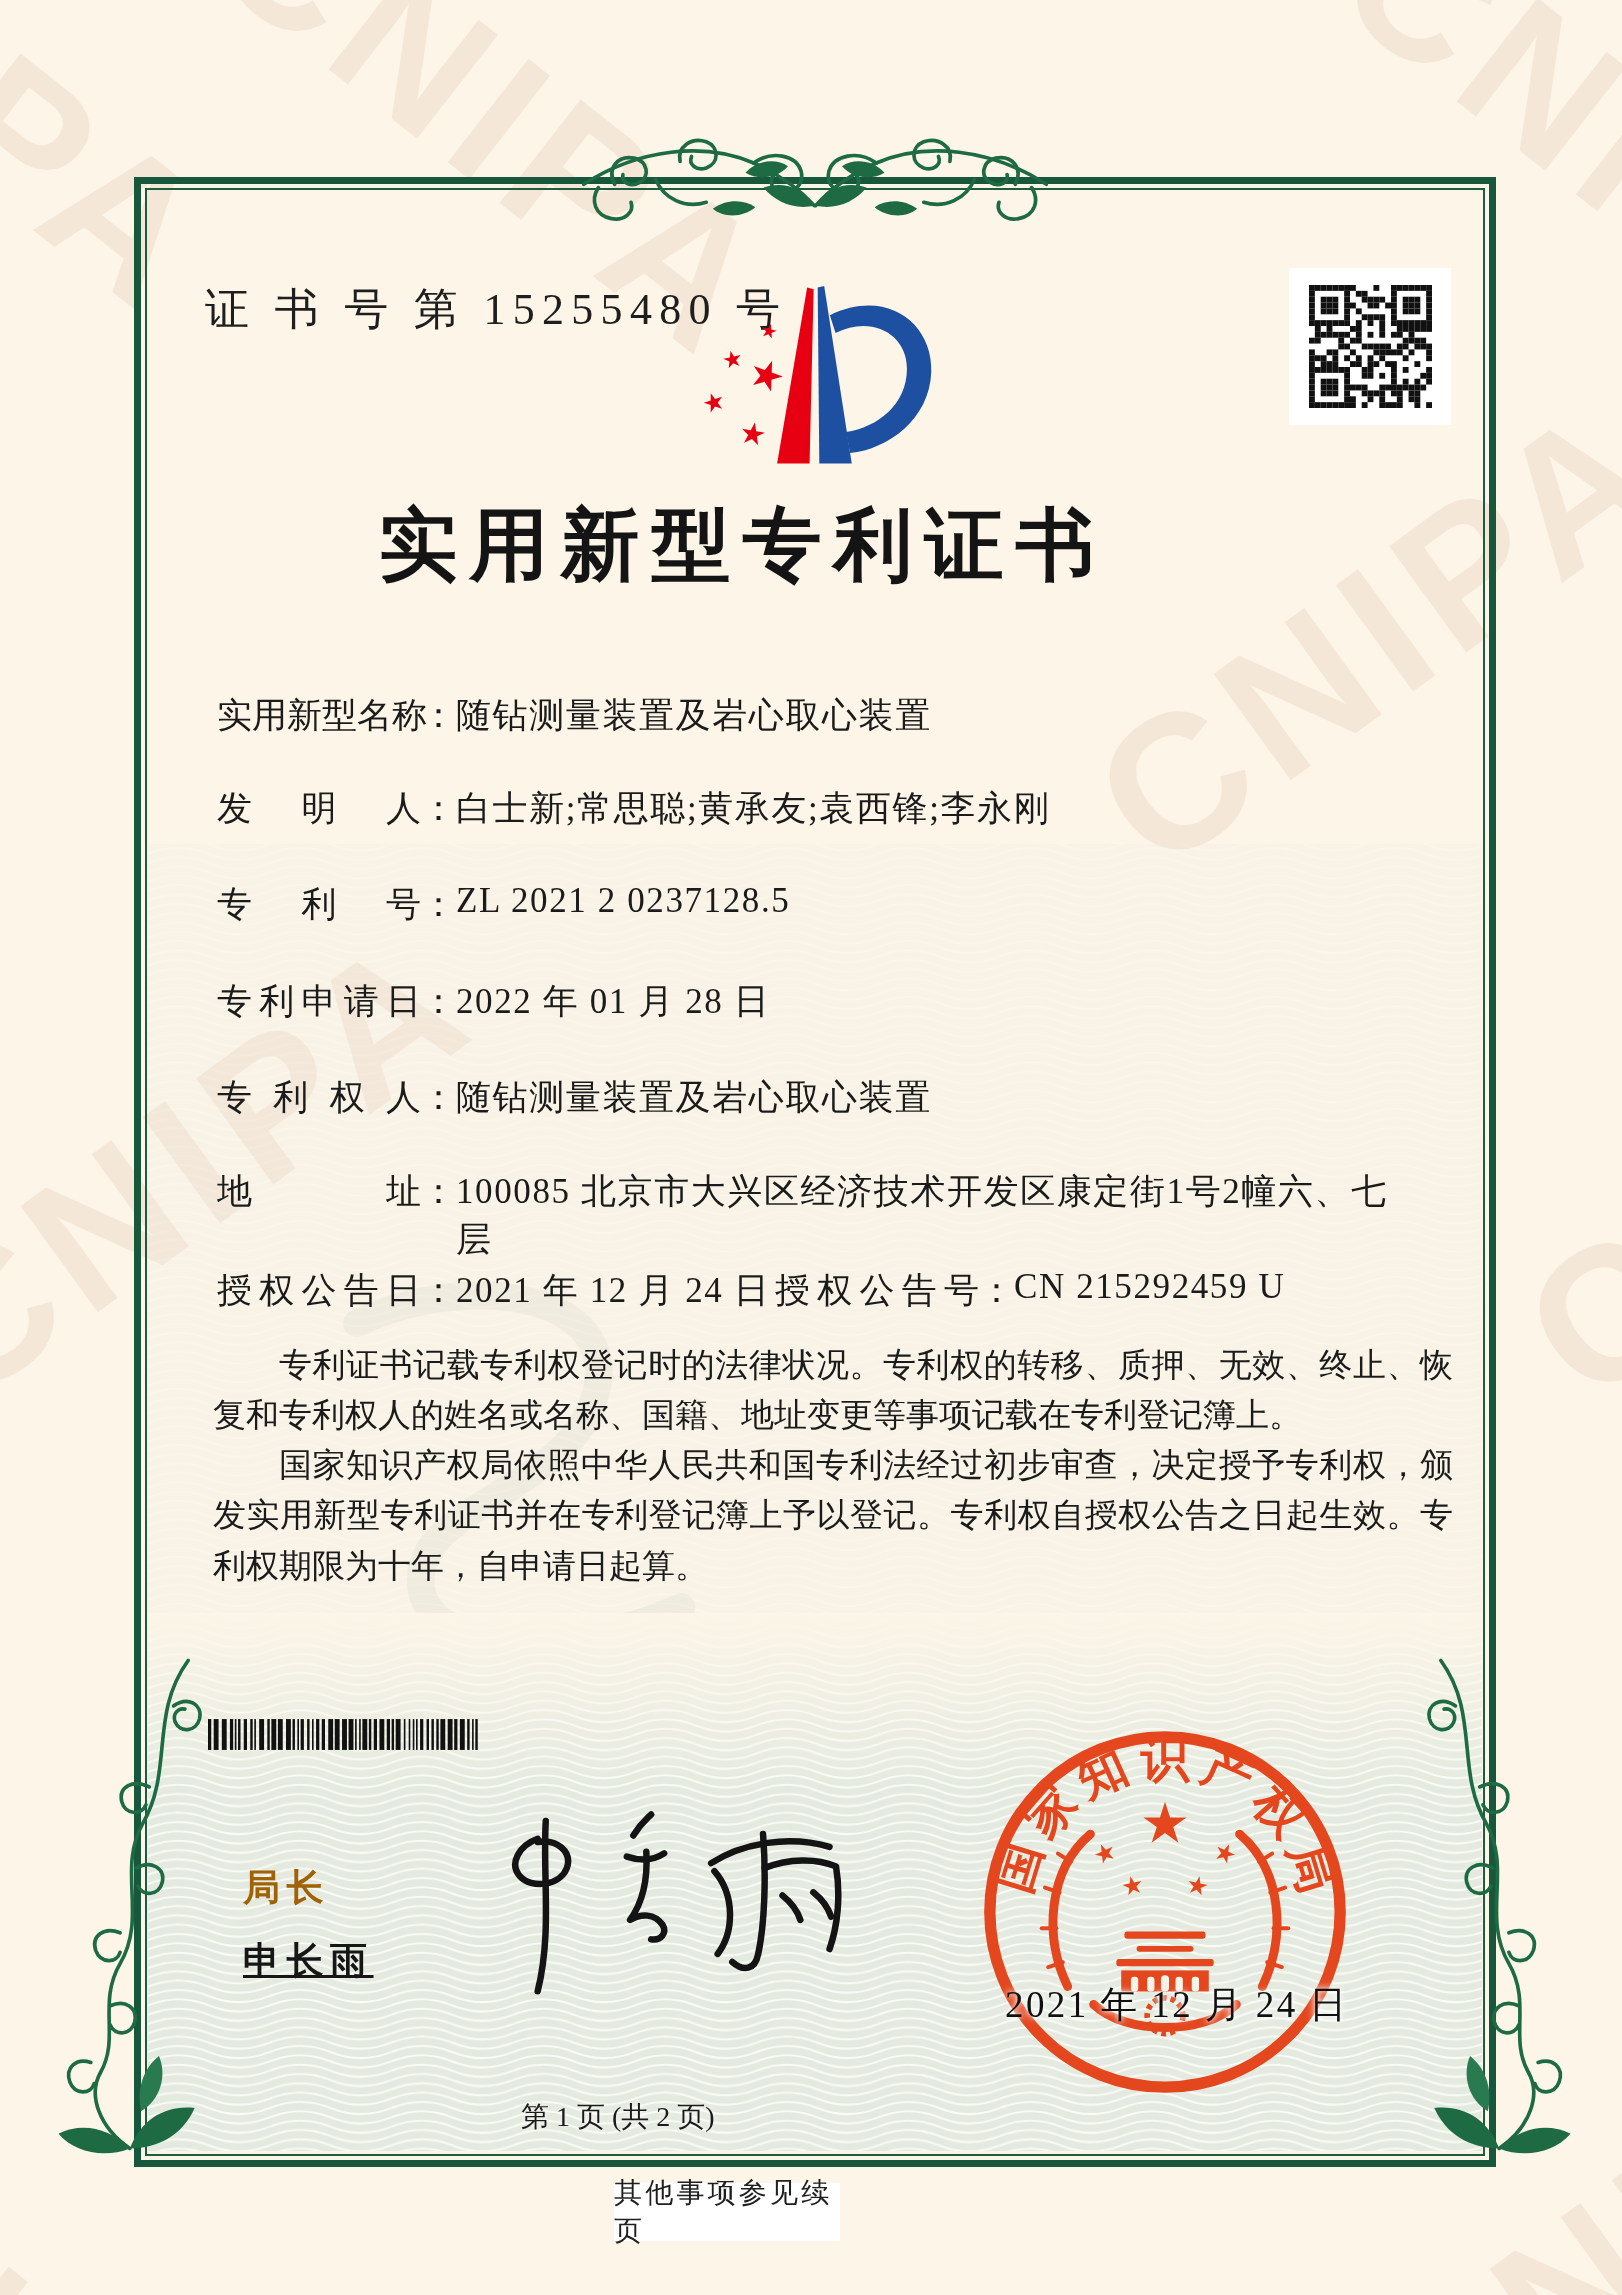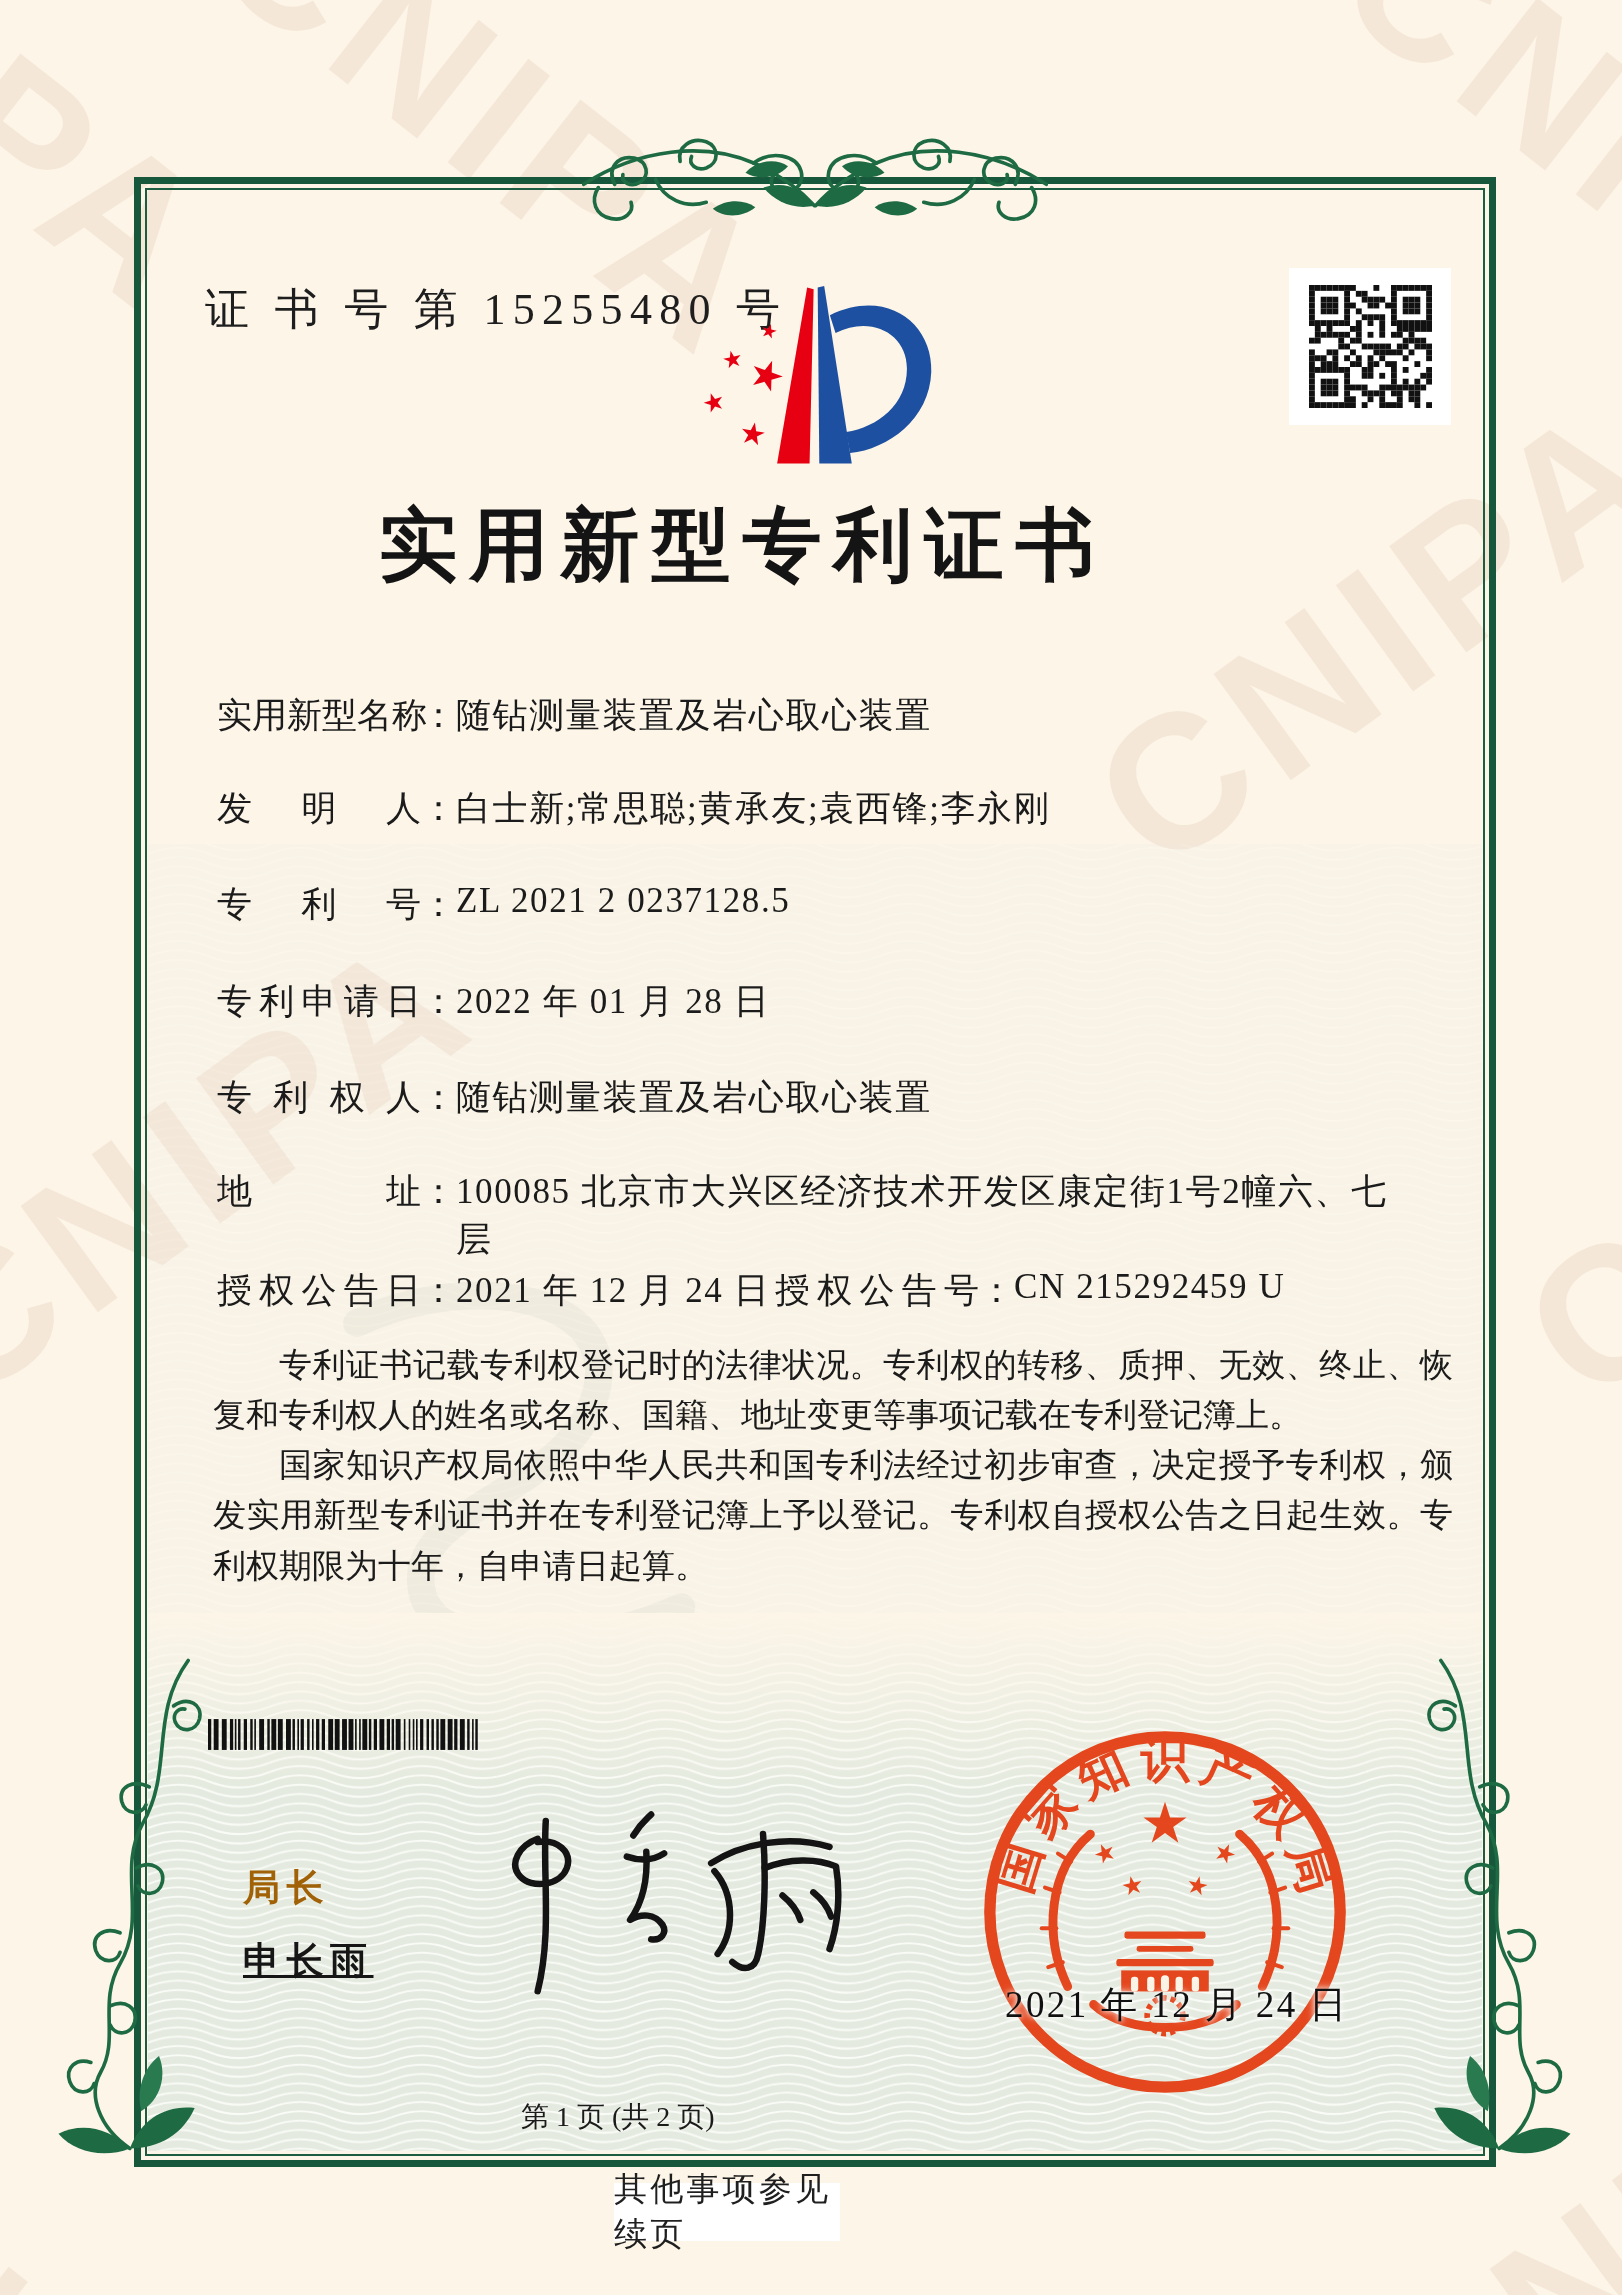--- a/index.html
+++ b/index.html
@@ -62,21 +62,21 @@
 
   
   #seal{position:absolute;left:972px;top:1719px;width:386px;height:386px;z-index:5;opacity:.94;}
   #seal-date{position:absolute;left:1005px;top:1980px;width:325px;z-index:6;font-size:37px;color:#101010;
       letter-spacing:2.4px;white-space:nowrap;text-shadow:0 0 8px #fff,0 0 4.9px #fff;}
 
   
   #page-info{position:absolute;left:521px;top:2098px;width:406px;text-align:left;z-index:4;
       font-size:28px;color:#1b1b1b;text-shadow:0 0 6.5px rgba(255,255,255,.9);}
   #cont-note{position:absolute;left:614px;top:2183px;width:226px;height:58px;background:#ffffff;z-index:4;
-      display:flex;align-items:center;justify-content:center;font-size:33px;color:#1f1f1f;letter-spacing:3.2px;}
+      display:flex;align-items:center;justify-content:center;font-size:28px;color:#1f1f1f;letter-spacing:3.2px;}
 </style>
 </head>
 <body>
 
 <div id="page">
 
   <svg width="0" height="0" style="position:absolute" aria-hidden="true">
     <defs>
       <path id="star" d="M0,-10 L2.23,-3.07 L9.51,-3.09 L3.61,1.17 L5.88,8.09 L0,3.8 L-5.88,8.09 L-3.61,1.17 L-9.51,-3.09 L-2.23,-3.07 Z"></path>
       <pattern id="wv" width="150" height="23" patternUnits="userSpaceOnUse">

